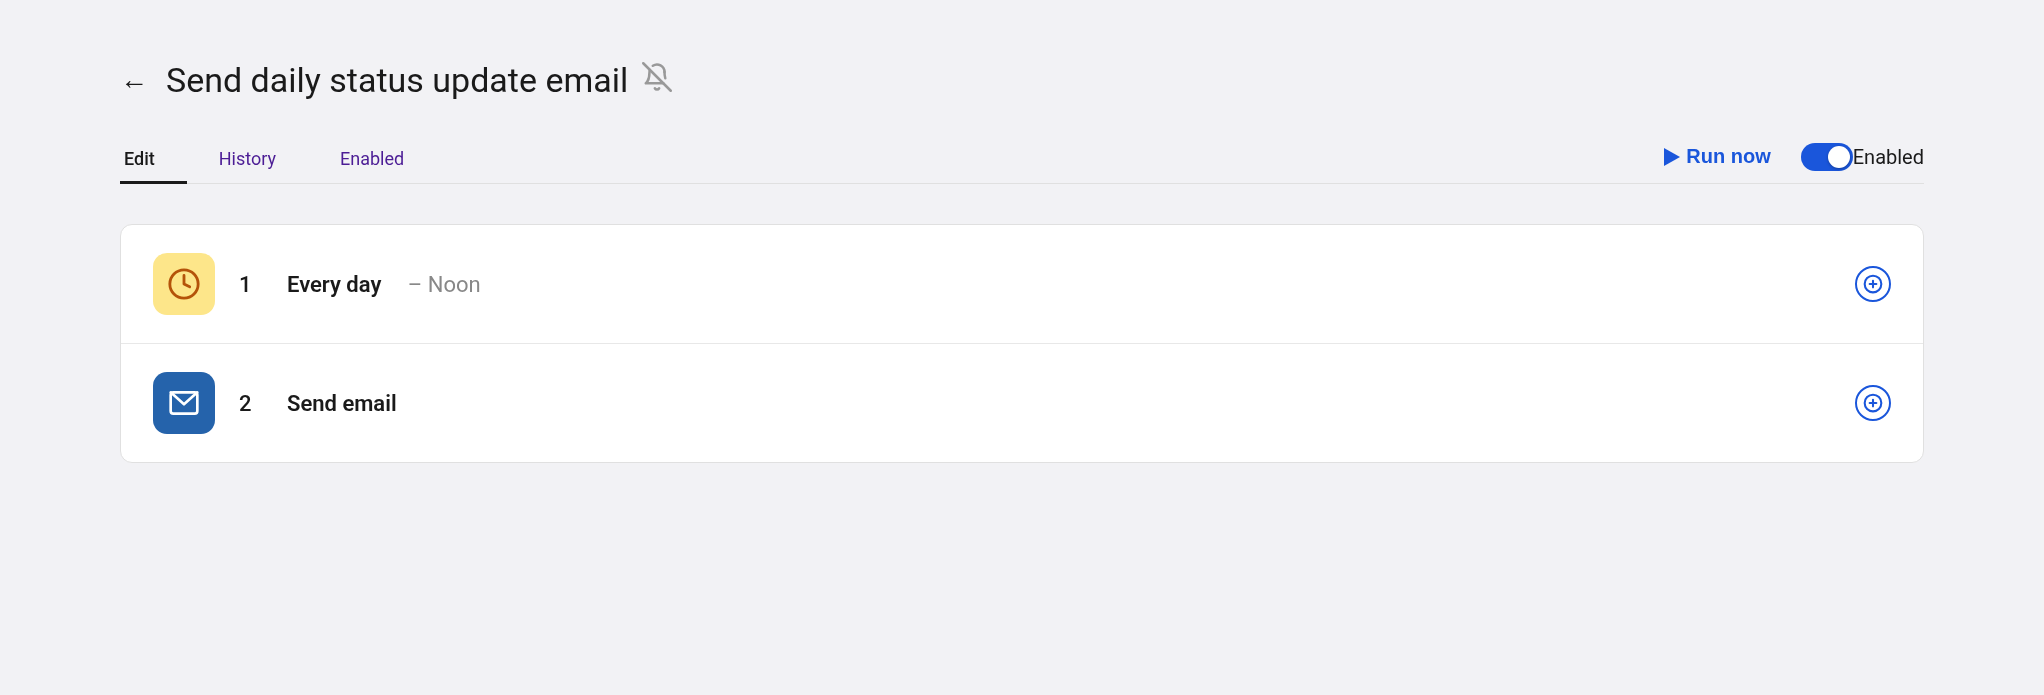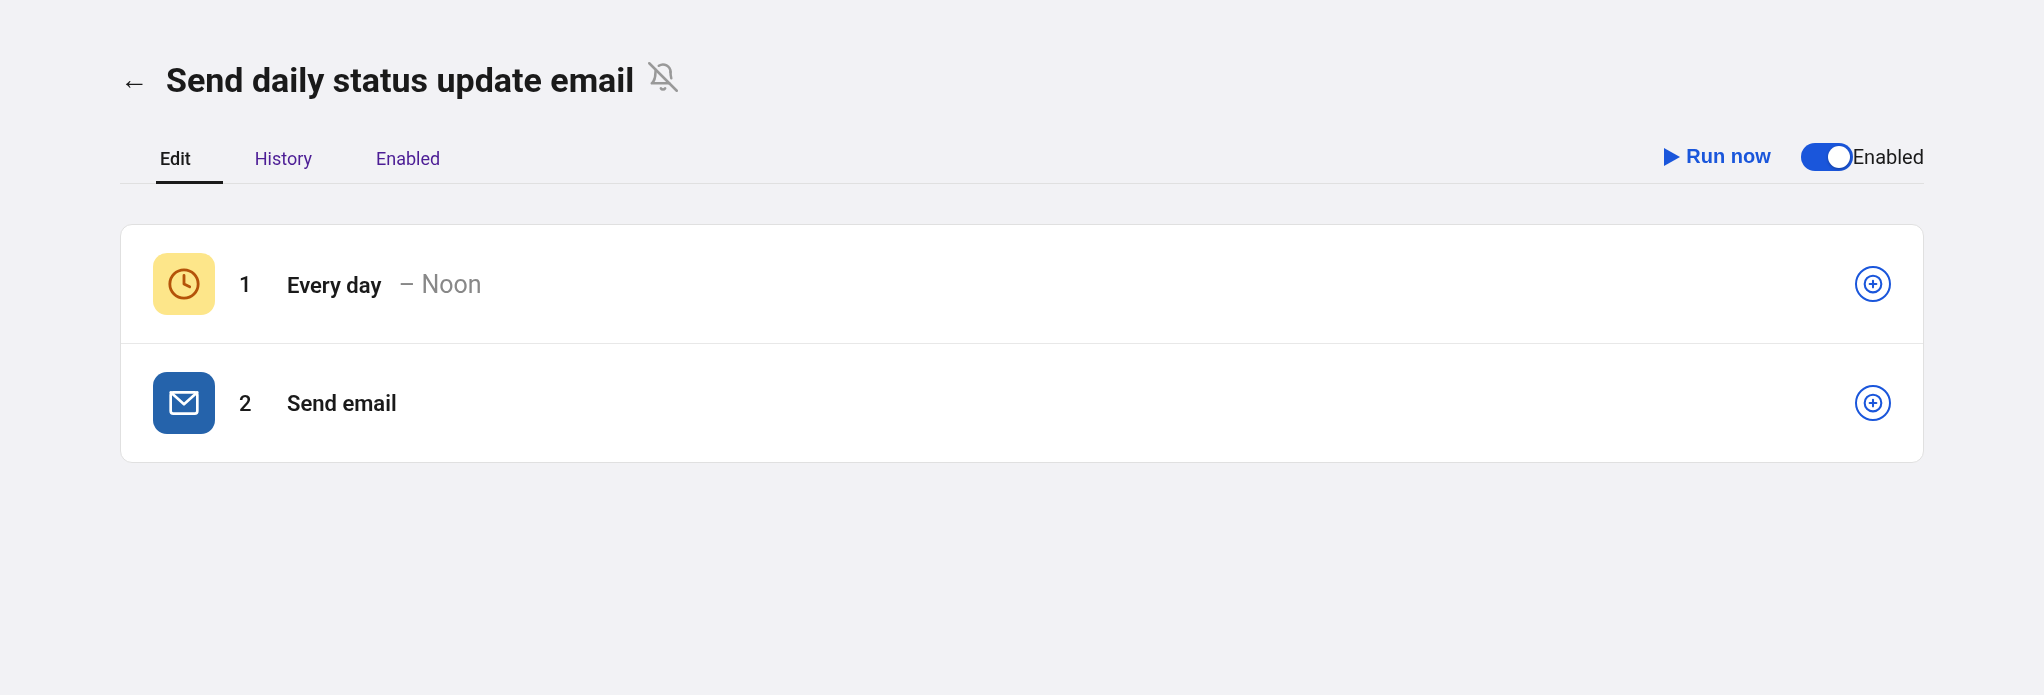--- a/index.html
+++ b/index.html
@@ -29,21 +29,21 @@
     .back-arrow {
       font-size: 28px;
       color: #1a1a1a;
       margin-right: 18px;
       cursor: pointer;
       line-height: 1;
     }
 
     .page-title {
       font-size: 34px;
-      font-weight: 700;
+      font-weight: 400;
       color: #1a1a1a;
       margin-right: 14px;
     }
 
     .bell-icon {
       font-size: 26px;
       color: #999;
       cursor: pointer;
     }
 
@@ -72,21 +72,20 @@
     }
 
     .tab.active {
       color: #1a1a1a;
       border-bottom: 3px solid #1a1a1a;
       font-weight: 500;
     }
 
     .tab:first-child {
       padding-left: 4px;
-      margin-left: 36px;
     }
 
     .actions {
       display: flex;
       align-items: center;
       gap: 30px;
       padding-bottom: 6px;
     }
 
     .run-now-btn {
@@ -200,24 +199,24 @@
     }
 
     .step-label {
       font-size: 22px;
       font-weight: 600;
       color: #1a1a1a;
       flex: 1;
     }
 
     .step-sublabel {
-      font-size: 25px;
+      font-size: 22px;
       font-weight: 400;
       color: #888;
-      margin-left: 12px;
+      margin-left: 21px;
     }
 
     .add-btn {
       width: 36px;
       height: 36px;
       border-radius: 50%;
       border: 2px solid #1a56db;
       color: #1a56db;
       display: flex;
       align-items: center;

